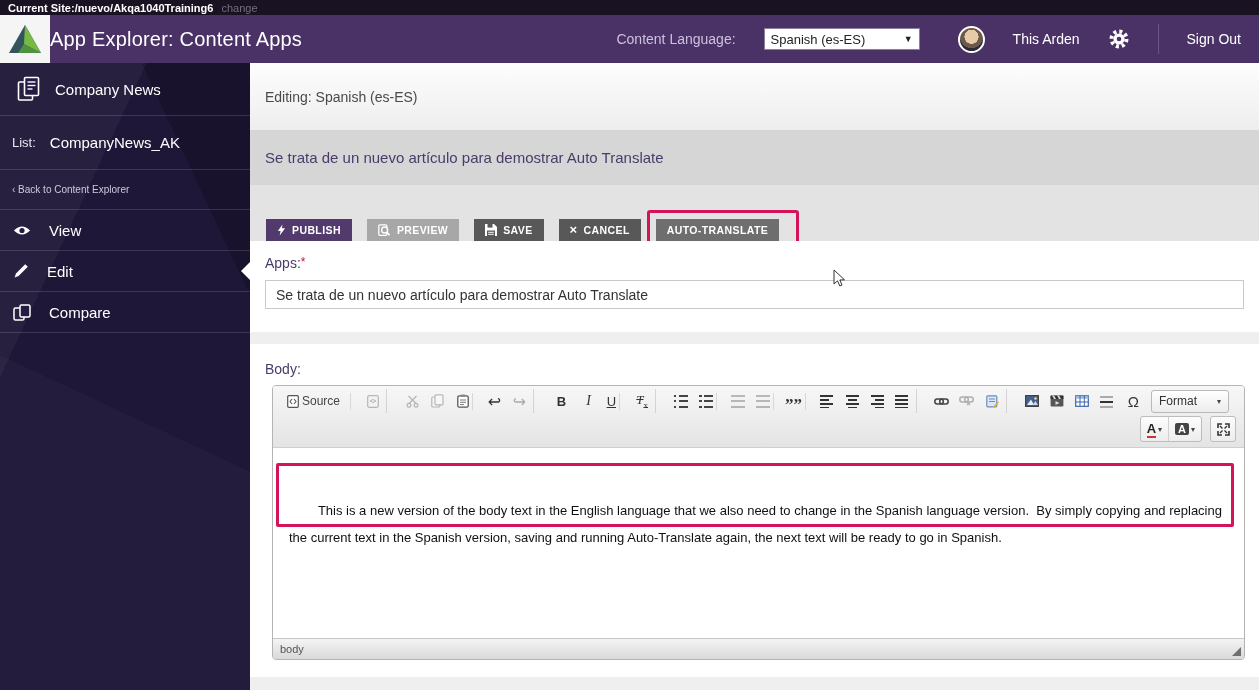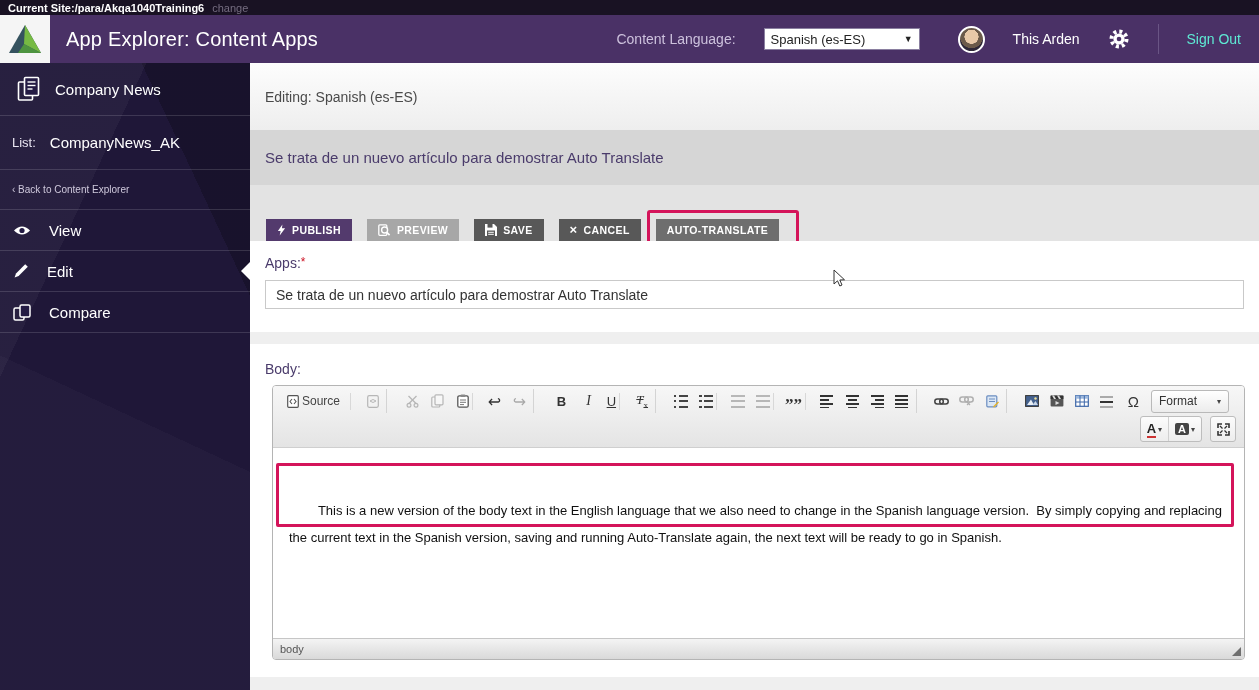--- a/index.html
+++ b/index.html
@@ -14,32 +14,32 @@
   
   .topbar{position:absolute;left:0;top:0;width:1259px;height:15px;background:#191223;
     display:flex;align-items:center;padding:0 8px;gap:8px;font-size:11px}
   .topbar .site{color:#fff;font-weight:bold}
   .topbar .chg{color:#756d80;cursor:pointer}
 
   
   .header{position:absolute;left:0;top:15px;width:1259px;height:48px;background:var(--header-purple);
     display:flex;align-items:center}
   .logo{width:50px;height:48px;background:#f5f5f5;display:flex;align-items:center;justify-content:center;flex:0 0 50px}
-  .apptitle{color:#fff;font-size:20px;margin-left:16px;letter-spacing:.2px}
+  .apptitle{color:#fff;font-size:20px;letter-spacing:.2px}
   .hright{margin-left:auto;display:flex;align-items:center;gap:28px;padding-right:18px}
   .clang{color:#cdc2dd;font-size:14px}
   .langsel{width:156px;height:22px;background:#fff;border:1px solid #8a7fa0;display:flex;align-items:center;
     justify-content:space-between;padding:0 6px;font-size:13px;color:#222;cursor:pointer}
   .langsel .car{font-size:9px;color:#222}
   .avatar{width:27px;height:27px;border-radius:50%;margin-left:10px;
     background:radial-gradient(circle at 50% 38%,#e8c9a8 0 38%,#6b5a4a 39% 62%,#2e2838 63%);
     border:2px solid #fff}
   .uname{color:#fff;font-size:14px}
   .hdiv{width:1px;height:30px;background:#6a5585}
-  .signout{color:#5eead4;font-size:14px;cursor:pointer}
+  .signout{color:#ffffff;font-size:14px;cursor:pointer}
   .gear{cursor:pointer}
 
   
   .sidebar{position:absolute;left:0;top:63px;width:250px;height:627px;background-color:var(--sidebar-navy);
     background-image:linear-gradient(115deg,rgba(255,255,255,.04) 0 27%,transparent 27%),
       linear-gradient(245deg,rgba(0,0,0,.22) 0 20%,transparent 20%),
       linear-gradient(25deg,rgba(255,255,255,.025) 0 45%,transparent 45%);color:#fff}
   .srow{display:flex;align-items:center;border-bottom:1px solid rgba(255,255,255,.14);position:relative}
   .srow.app{height:53px;padding-left:17px;gap:14px;font-size:15px}
   .srow.list{height:54px;padding-left:12px;font-size:13px;color:#e9e5f1}
@@ -126,21 +126,21 @@
     border-radius:2px;pointer-events:none}
   .ckpath{height:21px;background:linear-gradient(#f4f4f4,#d9d9d9);border-top:1px solid #c6c6c6;display:flex;
     align-items:center;padding:0 7px;font-size:11px;color:#555;position:relative}
   .resize{position:absolute;right:3px;bottom:3px;width:0;height:0;border-left:9px solid transparent;
     border-bottom:9px solid #6f6f6f;cursor:se-resize}
 </style>
 </head>
 <body>
 
 <div class="topbar">
-  <span><span class="site">Current Site:</span><span class="site">/para/Akqa1040Training6</span></span>
+  <span><span class="site">Current Site:</span><span class="site">/nuevo/Akqa1040Training6</span></span>
   <span class="chg">change</span>
 </div>
 
 <div class="header">
   <div class="logo">
     <svg width="36" height="32" viewBox="0 0 36 32">
       <polygon points="18,2 34,30 2,30" fill="#35525f"></polygon>
       <polygon points="18,2 34,30 17,21" fill="#76ba43"></polygon>
       <polygon points="17,21 34,30 11,30" fill="#4e9440"></polygon>
     </svg>

